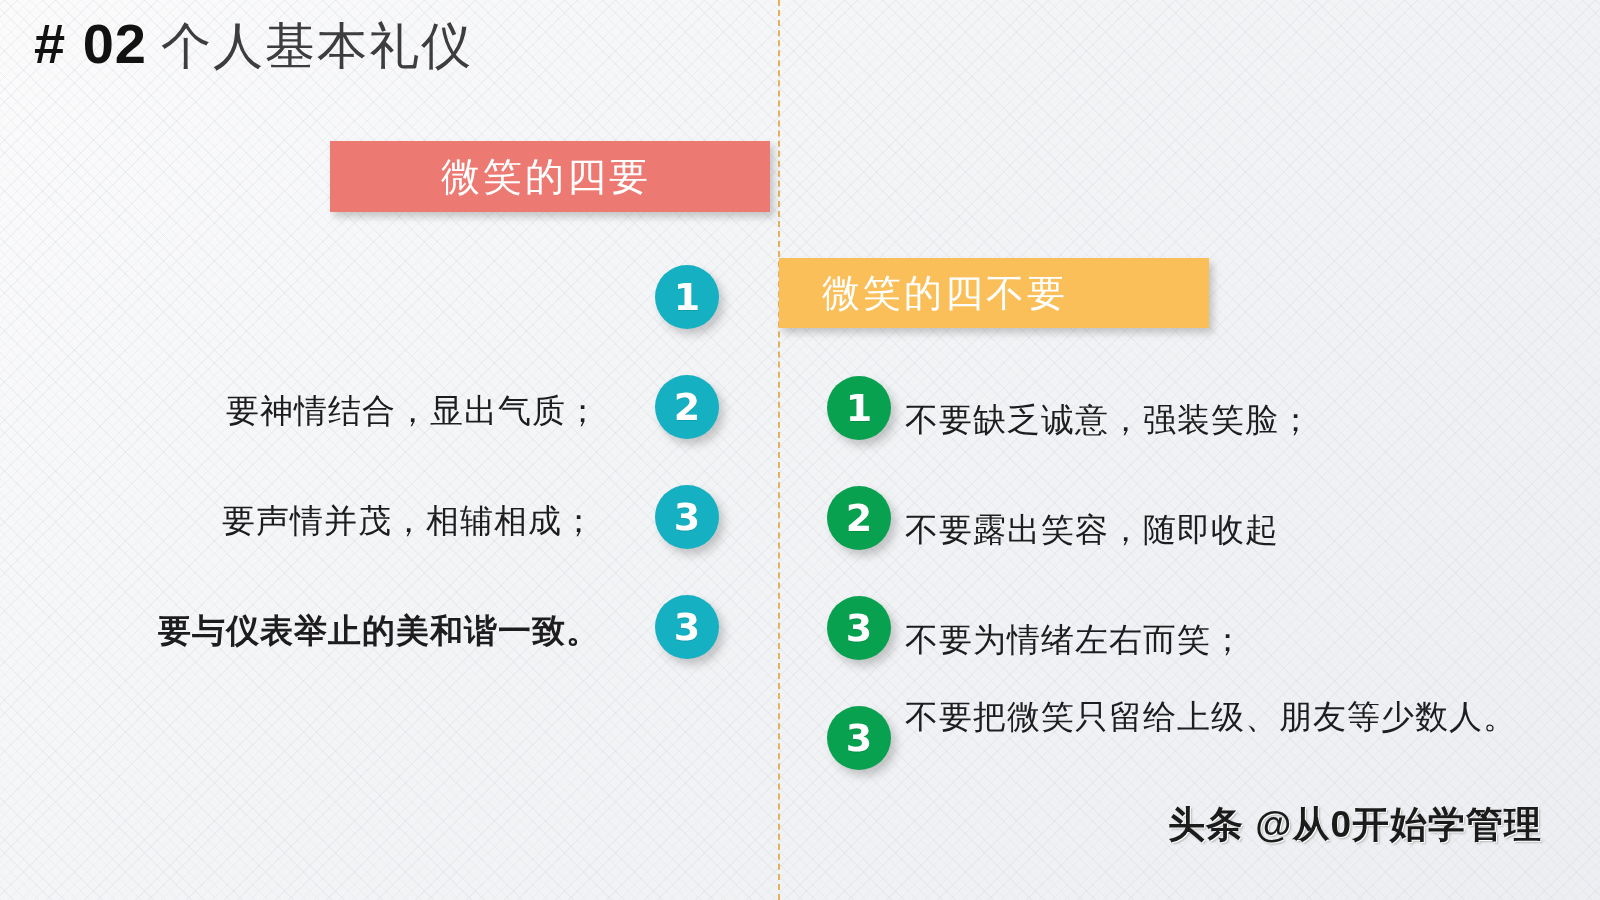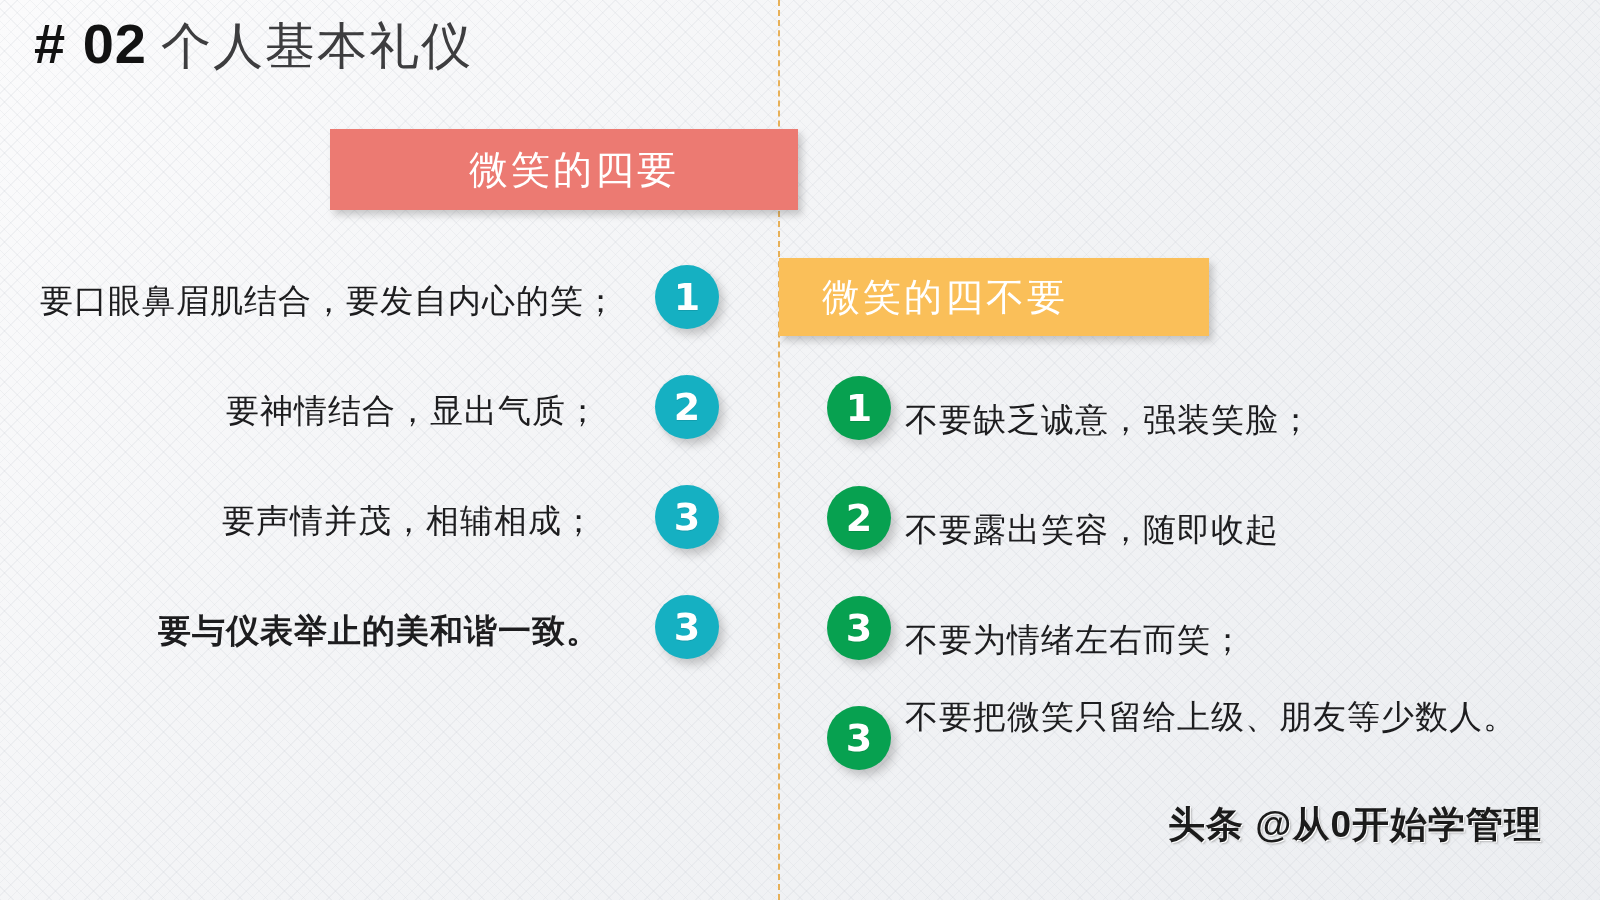--- a/index.html
+++ b/index.html
@@ -65,37 +65,36 @@
   .banner {
     position: absolute;
     display: flex;
     align-items: center;
     box-shadow: 4px 5px 7px rgba(80,80,80,0.28);
     color: #ffffff;
     font-family: "Liberation Sans", "DejaVu Sans", sans-serif;
   }
   #banner-left {
     left: 330px;
-    top: 129px;
+    top: 141px;
     width: 440px;
-    height: 81px;
+    height: 71px;
     background: #ec7a72;
     justify-content: center;
-    padding-left: 28px;
   }
   #banner-left .banner-label {
     font-size: 39px;
     letter-spacing: 3px;
     padding-right: 8px;
   }
   #banner-right {
     left: 779px;
     top: 258px;
     width: 430px;
-    height: 78px;
+    height: 70px;
     background: #fabf59;
   }
   #banner-right .banner-label {
     font-size: 38px;
     letter-spacing: 3px;
     margin-left: 43px;
   }
 
   
   .badge {
@@ -155,21 +154,20 @@
   <div id="divider"></div>
 
   <div class="banner" id="banner-left">
     <span class="banner-label">微笑的四要</span>
   </div>
 
   <div class="banner" id="banner-right">
     <span class="banner-label">微笑的四不要</span>
   </div>
 
-  <div class="item-text left-text" style="left:40px; top:285px; width:560px;">要口眼鼻眉肌结合，要发自内心的笑；</div>
   <div class="badge badge-cyan" style="left:655px; top:265px;">1</div>
 
   <div class="item-text left-text" style="left:40px; top:395px; width:560px;">要神情结合，显出气质；</div>
   <div class="badge badge-cyan" style="left:655px; top:375px;">2</div>
 
   <div class="item-text left-text" style="left:36px; top:505px; width:560px;">要声情并茂，相辅相成；</div>
   <div class="badge badge-cyan" style="left:655px; top:485px;">3</div>
 
   <div class="item-text left-text" style="left:40px; top:615px; width:560px;font-weight:bold;">要与仪表举止的美和谐一致。</div>
   <div class="badge badge-cyan" style="left:655px; top:595px;">3</div>

